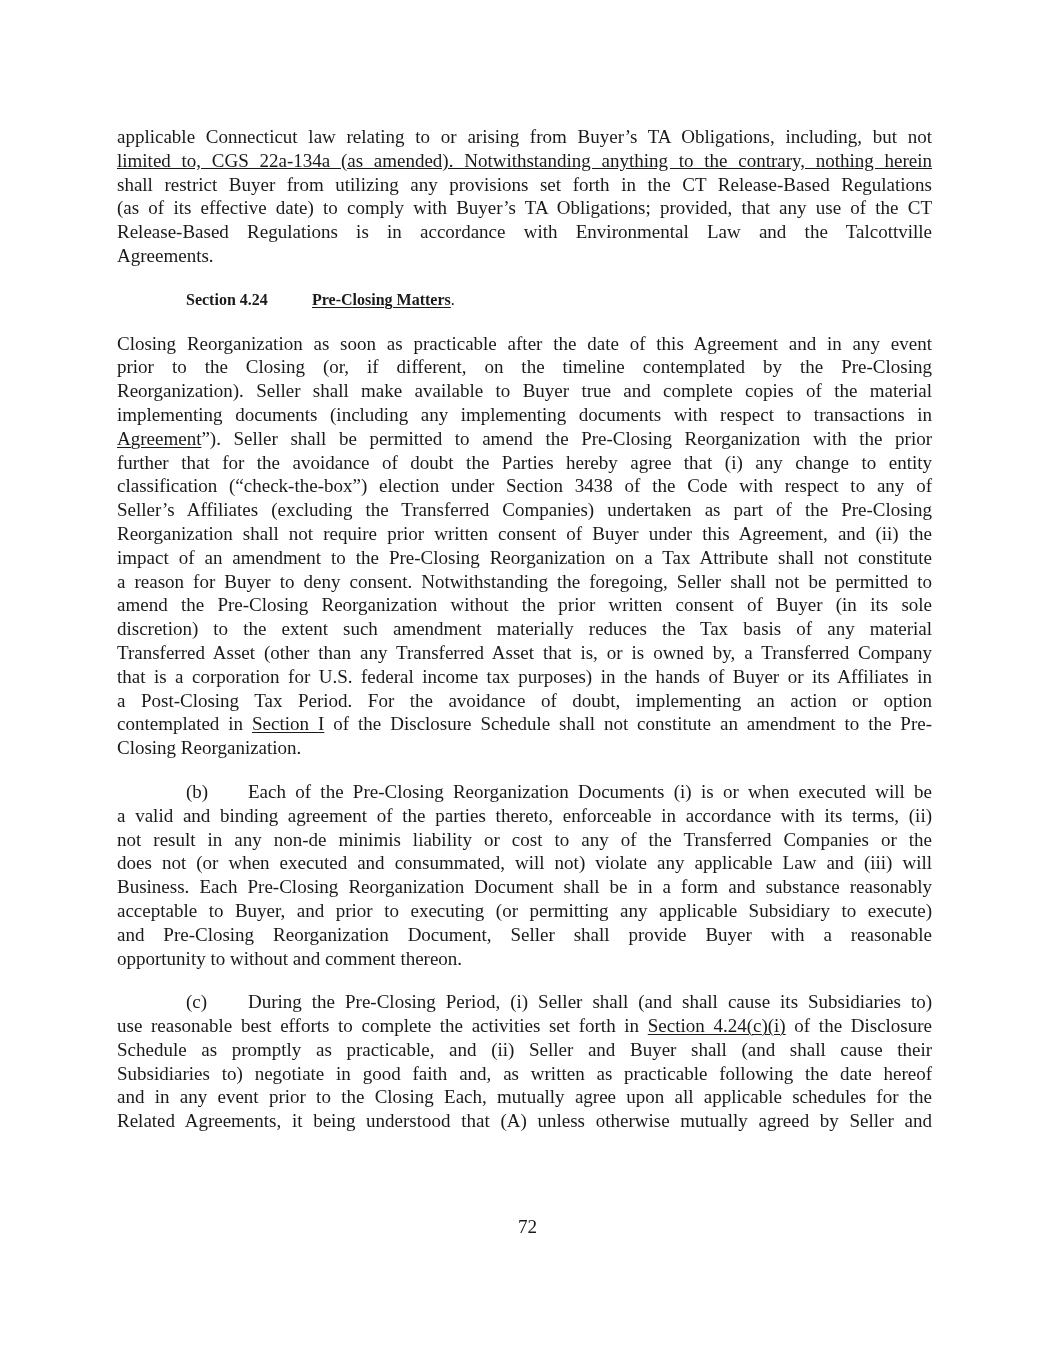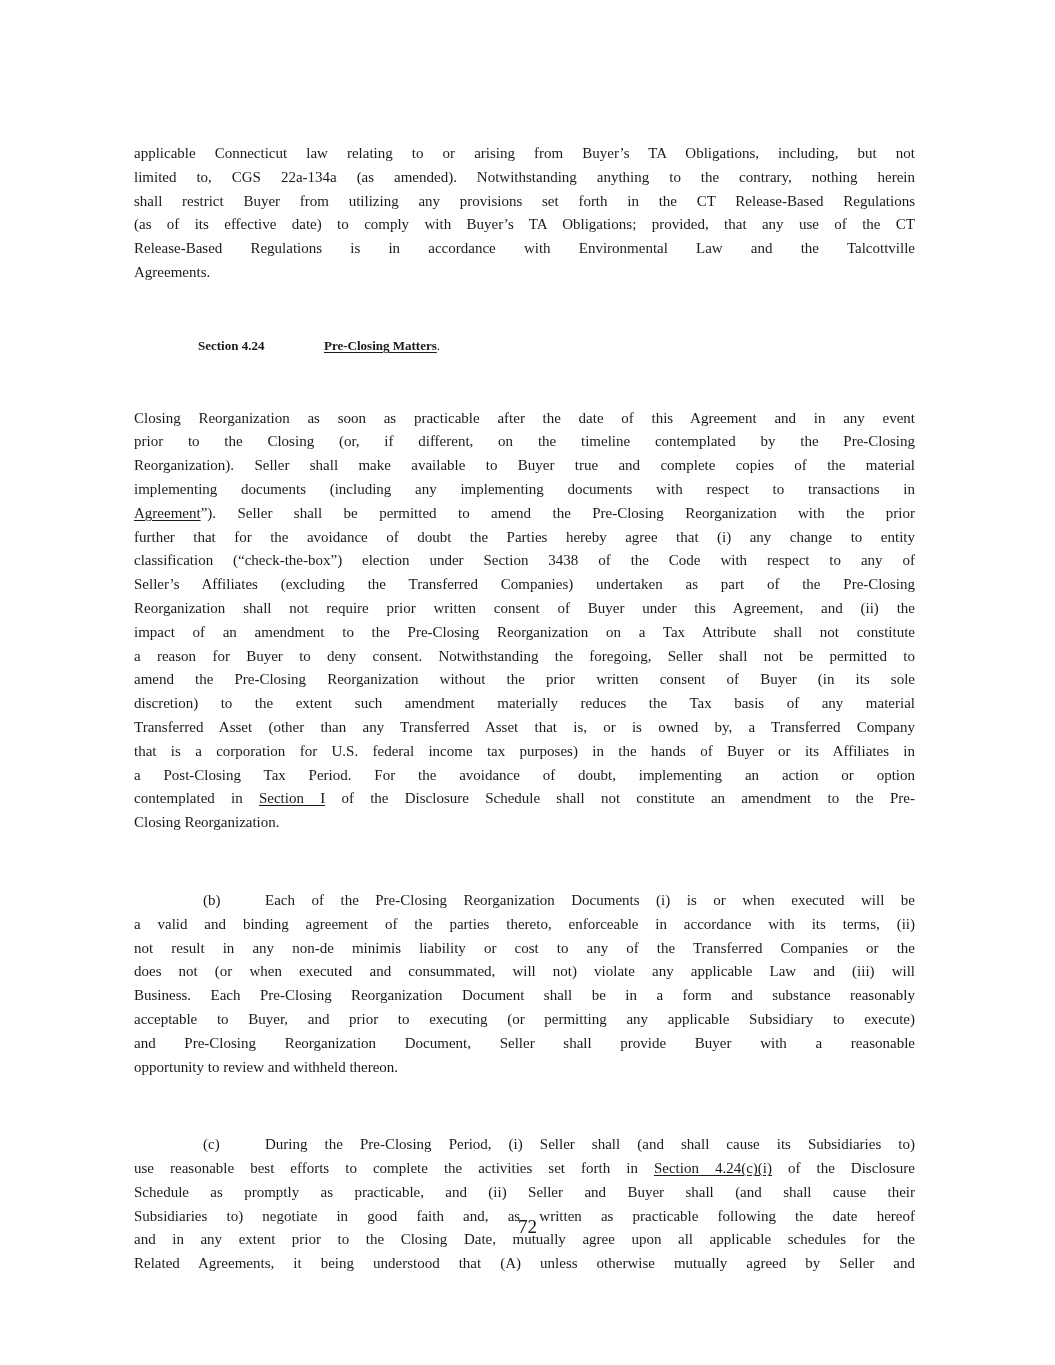--- a/index.html
+++ b/index.html
@@ -15,42 +15,42 @@
     font-family: "Liberation Serif", "DejaVu Serif", serif;
     color: #1a1a1a;
   }
   .page {
     position: absolute;
     left: 117px;
     top: 125px;
     width: 815px;
   }
   .para {
-    font-size: 15px;
+    font-size: 19px;
     line-height: 23.8px;
-    margin: 17px;
+    margin: 0;
   }
   .line {
     display: block;
     text-align: justify;
     text-align-last: justify;
     white-space: nowrap;
     height: 23.8px;
     overflow: visible;
   }
   .line.last {
     text-align-last: left;
   }
   .gap { height: 20px; }
   .heading {
-    font-size: 13px;
+    font-size: 16px;
     line-height: 23.8px;
     font-weight: bold;
     padding-left: 69px;
-    margin: 12px;
+    margin: 0;
   }
   .heading .num { display: inline-block; width: 126px; }
   .u { text-decoration: underline; text-underline-offset: 2px; text-decoration-thickness: 1px; }
   .indent-label {
     display: inline-block;
     width: 62px;
     padding-left: 69px;
   }
   .page-number {
     position: absolute;
@@ -62,21 +62,21 @@
     font-family: "Liberation Serif", "DejaVu Serif", serif;
   }
 </style>
 </head>
 <body>
 
 <div class="page">
 
   <div class="para">
     <span class="line" style="white-space: normal;">applicable Connecticut law relating to or arising from Buyer’s TA Obligations, including, but not</span>
-    <span class="line" style="white-space: normal;">limited to, CGS 22a-134a (as amended). Notwithstanding anything to the contrary, nothing herein</span>
+    <span class="line" style="white-space: normal; text-decoration: underline;">limited to, CGS 22a-134a (as amended). Notwithstanding anything to the contrary, nothing herein</span>
     <span class="line" style="white-space: normal;">shall restrict Buyer from utilizing any provisions set forth in the CT Release-Based Regulations</span>
     <span class="line" style="white-space: normal;">(as of its effective date) to comply with Buyer’s TA Obligations; provided, that any use of the CT</span>
     <span class="line" style="white-space: normal;">Release-Based Regulations is in accordance with Environmental Law and the Talcottville</span>
     <span class="line last">Agreements.</span>
   </div>
 
   <div class="gap"></div>
 
   <div class="heading">
     <span class="num">Section 4.24</span><span class="u">Pre-Closing Matters</span><span style="font-weight:normal">.</span>
@@ -108,28 +108,28 @@
   <div class="gap"></div>
 
   <div class="para">
     <span class="line" style="white-space: normal;"><span class="indent-label">(b)</span><span>Each of the Pre-Closing Reorganization Documents (i) is or when executed will be</span></span>
     <span class="line" style="white-space: normal;">a valid and binding agreement of the parties thereto, enforceable in accordance with its terms, (ii)</span>
     <span class="line" style="white-space: normal;">not result in any non-de minimis liability or cost to any of the Transferred Companies or the</span>
     <span class="line" style="white-space: normal;">does not (or when executed and consummated, will not) violate any applicable Law and (iii) will</span>
     <span class="line" style="white-space: normal;">Business. Each Pre-Closing Reorganization Document shall be in a form and substance reasonably</span>
     <span class="line" style="white-space: normal;">acceptable to Buyer, and prior to executing (or permitting any applicable Subsidiary to execute)</span>
     <span class="line" style="white-space: normal;">and Pre-Closing Reorganization Document, Seller shall provide Buyer with a reasonable</span>
-    <span class="line last">opportunity to review and withheld thereon.</span>
+    <span class="line last">opportunity to without and comment thereon.</span>
   </div>
 
   <div class="gap"></div>
 
   <div class="para">
     <span class="line" style="white-space: normal;"><span class="indent-label">(c)</span><span>During the Pre-Closing Period, (i) Seller shall (and shall cause its Subsidiaries to)</span></span>
     <span class="line" style="white-space: normal;"><span>use reasonable best efforts to complete the activities set forth in </span><span class="u">Section 4.24(c)(i)</span><span> of the Disclosure</span></span>
     <span class="line" style="white-space: normal;">Schedule as promptly as practicable, and (ii) Seller and Buyer shall (and shall cause their</span>
     <span class="line" style="white-space: normal;">Subsidiaries to) negotiate in good faith and, as written as practicable following the date hereof</span>
-    <span class="line" style="white-space: normal;">and in any extent prior to the Closing Date, mutually agree upon all applicable schedules for the</span>
+    <span class="line" style="white-space: normal;">and in any event prior to the Closing Each, mutually agree upon all applicable schedules for the</span>
     <span class="line" style="white-space: normal;">Related Agreements, it being understood that (A) unless otherwise mutually agreed by Seller and</span>
   </div>
 </div>
 
 <div class="page-number">72</div>
 
 </body></html>

